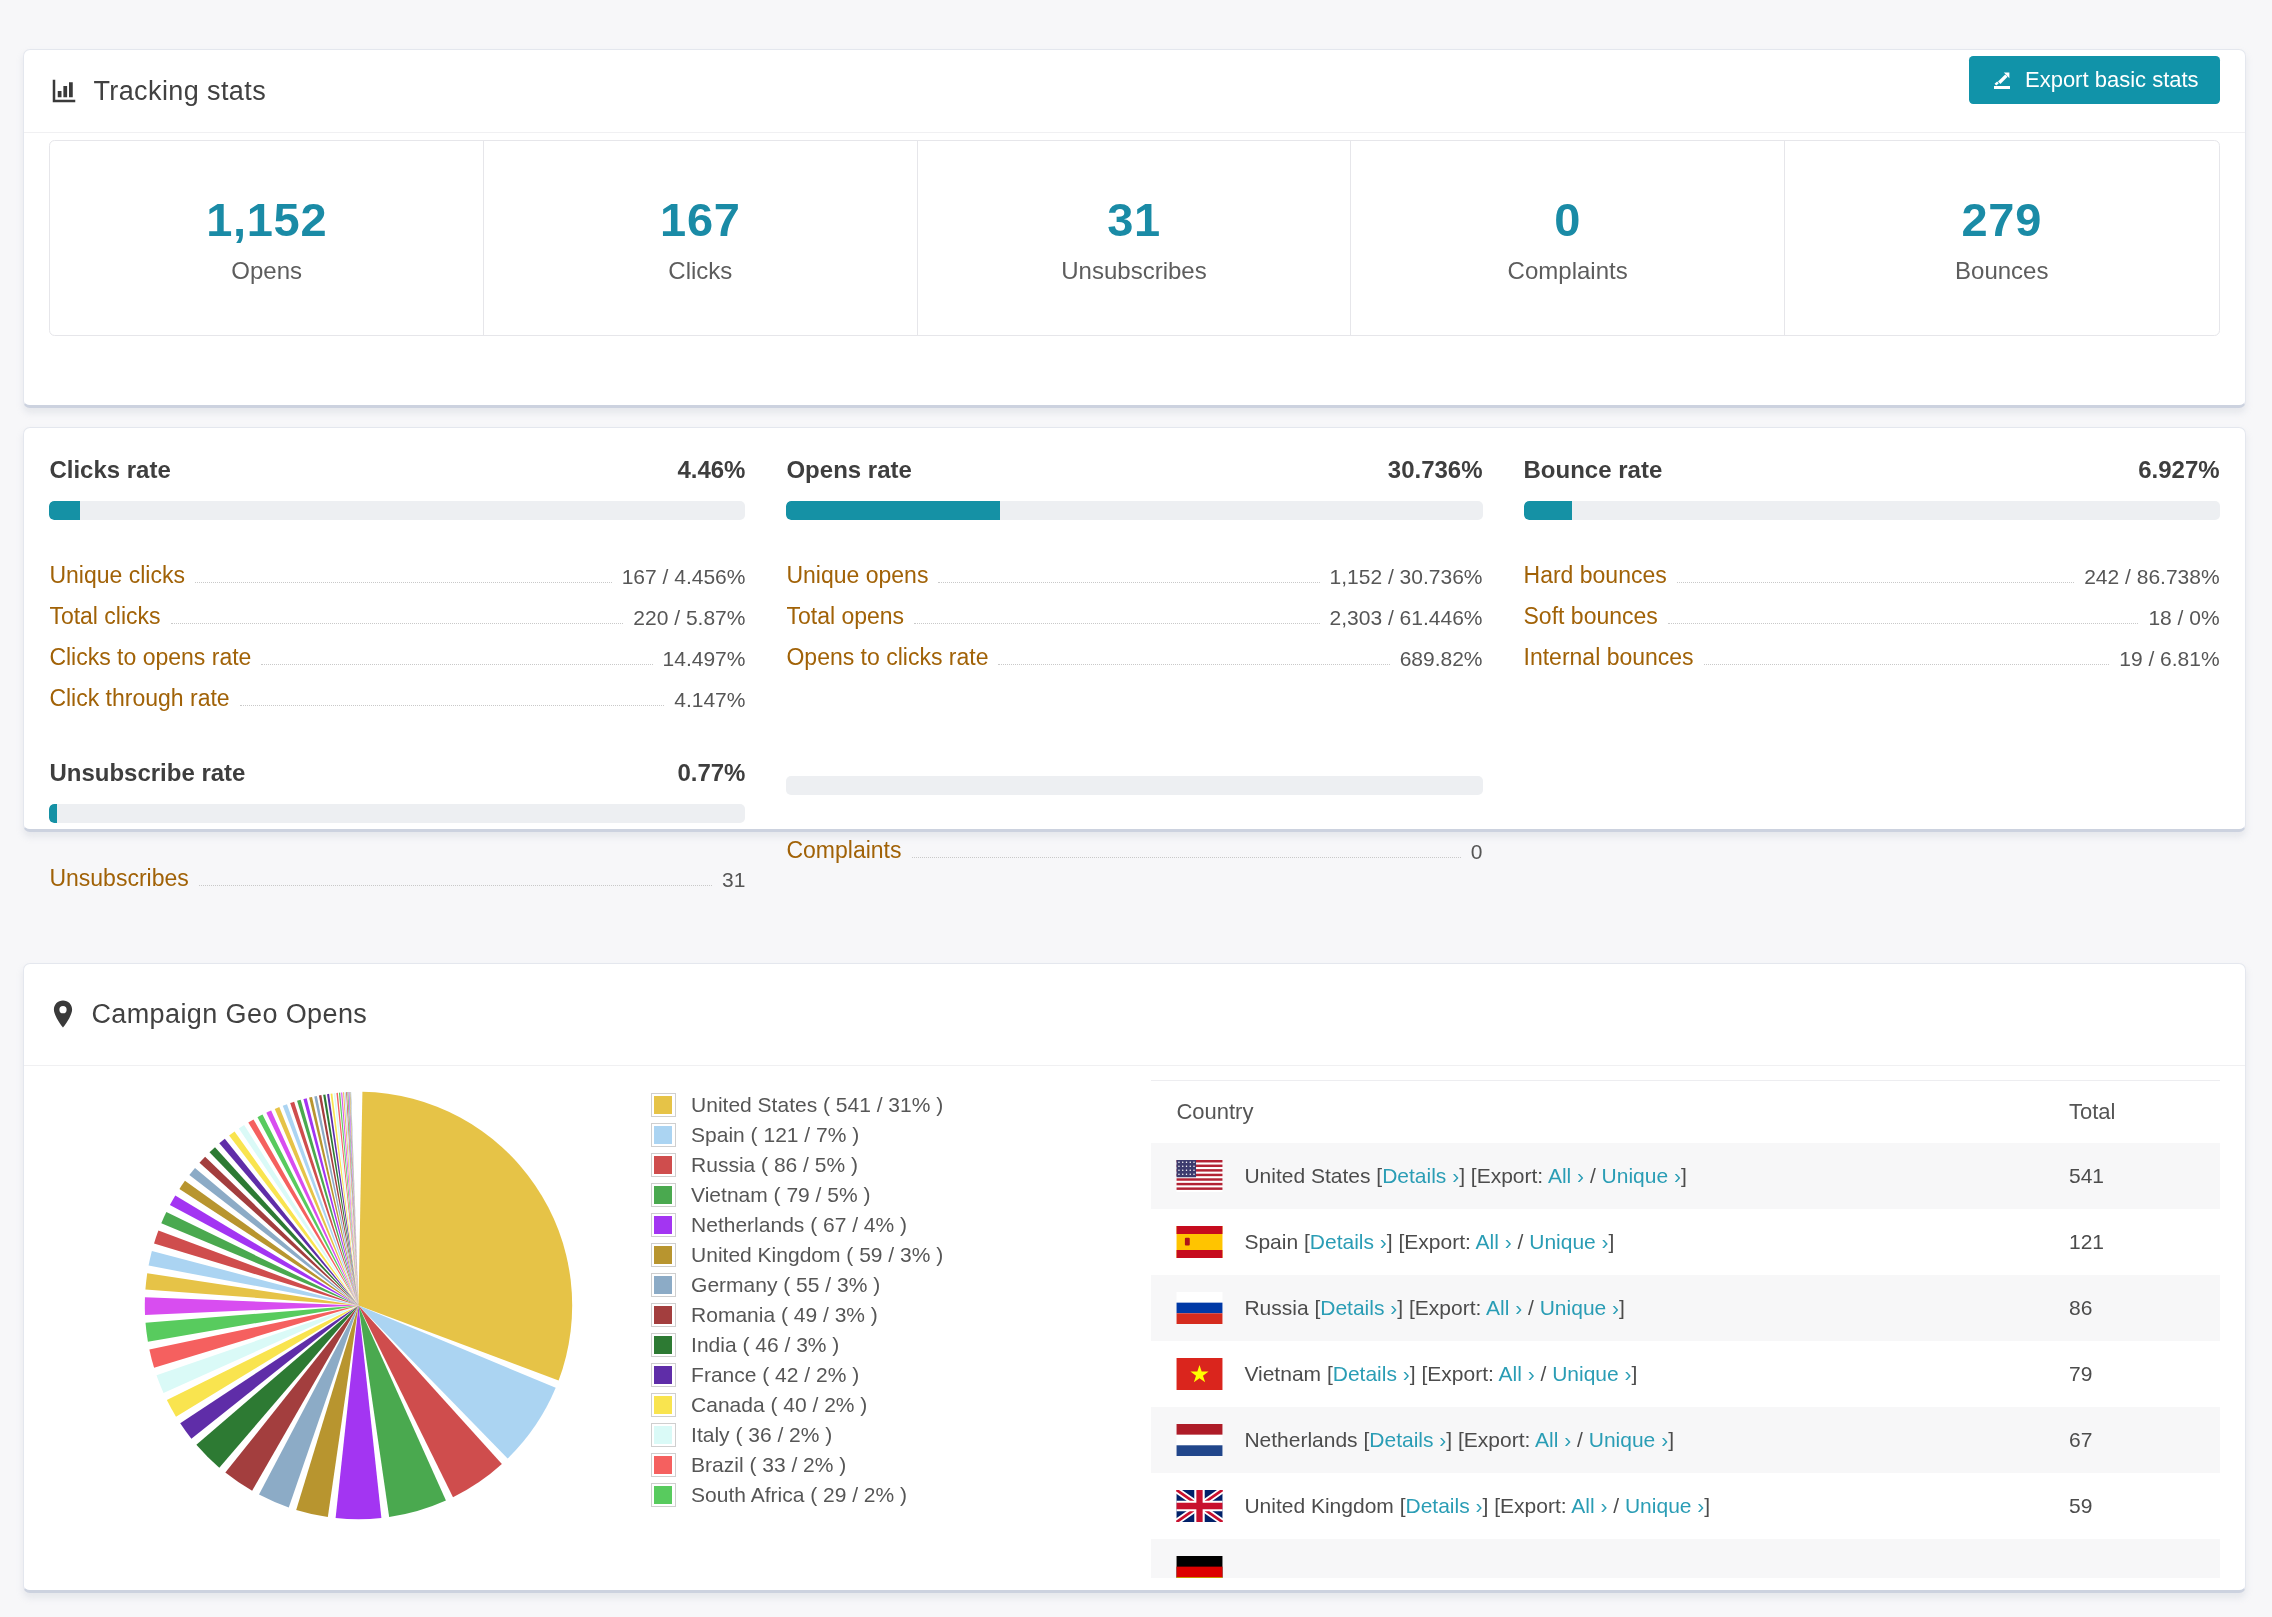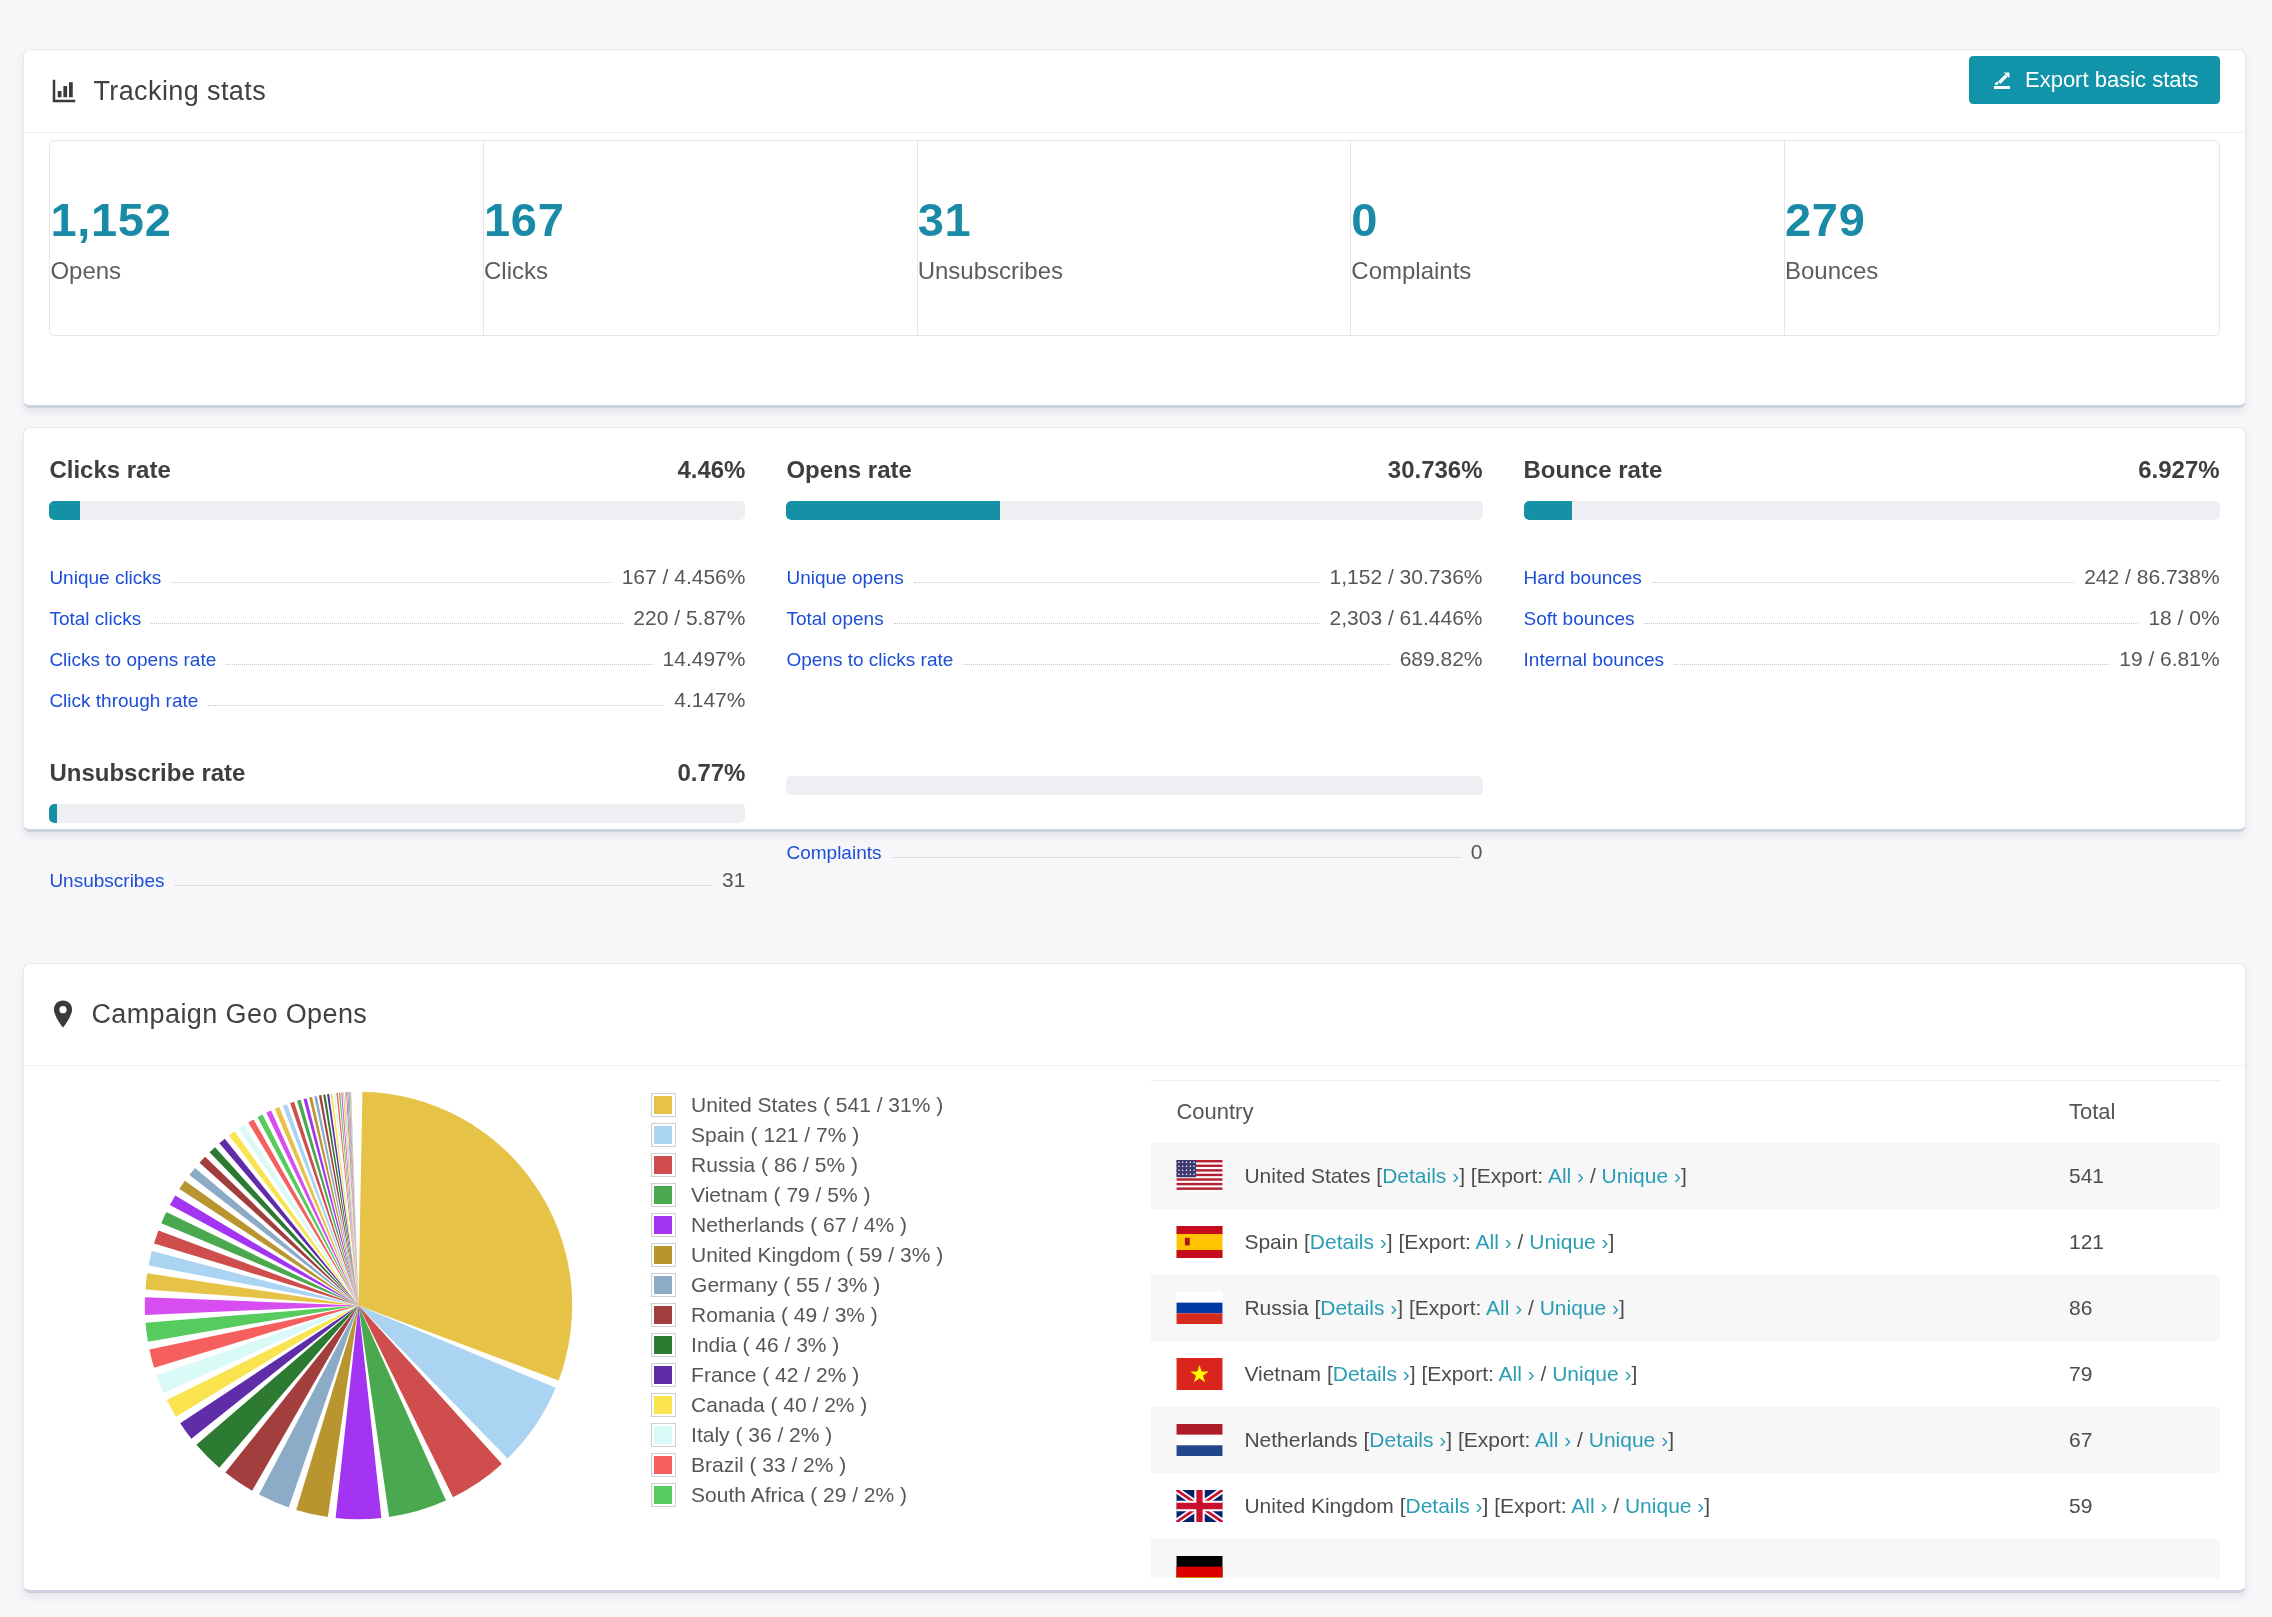--- a/index.html
+++ b/index.html
@@ -31,38 +31,38 @@
     background:#1193a9;color:#fff;font-size:22px;border:none;border-radius:4.2px;
     font-family:"Liberation Sans", sans-serif;cursor:pointer;
   }
   .summary-box{
     position:absolute;left:25.4px;right:25.4px;top:90px;height:196px;
     border:1.4px solid #e6e6ea;border-radius:5.6px;
     display:grid;grid-template-columns:repeat(5,1fr);
     box-sizing:border-box;overflow:hidden;
   }
   .sum-cell{
-    display:flex;flex-direction:column;justify-content:center;
+    display:flex;flex-direction:column;align-items:center;justify-content:center;
     border-right:1.4px solid #e6e6ea;
   }
   .sum-cell:last-child{border-right:none;}
   .sum-num{font-size:47px;font-weight:bold;color:#1a8ba6;letter-spacing:0.7px;}
   .sum-label{font-size:24px;color:#5d5d5d;margin-top:10px;}
   
   #card-rates{top:427px;height:405px;padding:28px 25.4px;}
   .rates-grid{display:grid;grid-template-columns:repeat(3,1fr);column-gap:41px;}
   .rates-grid + .rates-grid{margin-top:47px;}
   .rate-head{display:flex;justify-content:space-between;align-items:baseline;}
   .rate-title{font-size:24px;font-weight:bold;color:#3e3e3e;}
   .rate-value{font-size:24px;font-weight:bold;color:#3e3e3e;}
   .bar-track{margin-top:17px;height:19px;background:#edeff2;border-radius:5px;overflow:hidden;}
   .bar-fill{height:100%;background:#1591a5;border-radius:5px 0 0 5px;}
   .rate-rows{margin-top:28px;}
   .stat-row{display:flex;align-items:flex-end;height:41px;}
-  .stat-label{font-size:19px;color:#1d4ed8;white-space:nowrap;}
+  .stat-label{font-size:23px;color:#a16207;white-space:nowrap;}
   .leader{flex:1;border-bottom:1.4px dotted #c9c9c9;margin:0 10px 6.4px 10px;}
   .stat-value{font-size:21px;color:#565656;white-space:nowrap;}
   
   #card-geo{top:963px;height:630px;overflow:hidden;}
   #card-geo .card-header{height:102px;border-bottom:1.4px solid #f0f0f2;text-align:right;}
   #pie-wrap{position:absolute;left:106px;top:113px;width:457px;height:457px;}
   #legend{position:absolute;left:627px;top:126px;}
   .legend-item{display:flex;align-items:center;height:30px;}
   .legend-swatch{
     width:18.4px;height:18.4px;border:1.4px solid #cfcfcf;background:#fff;

